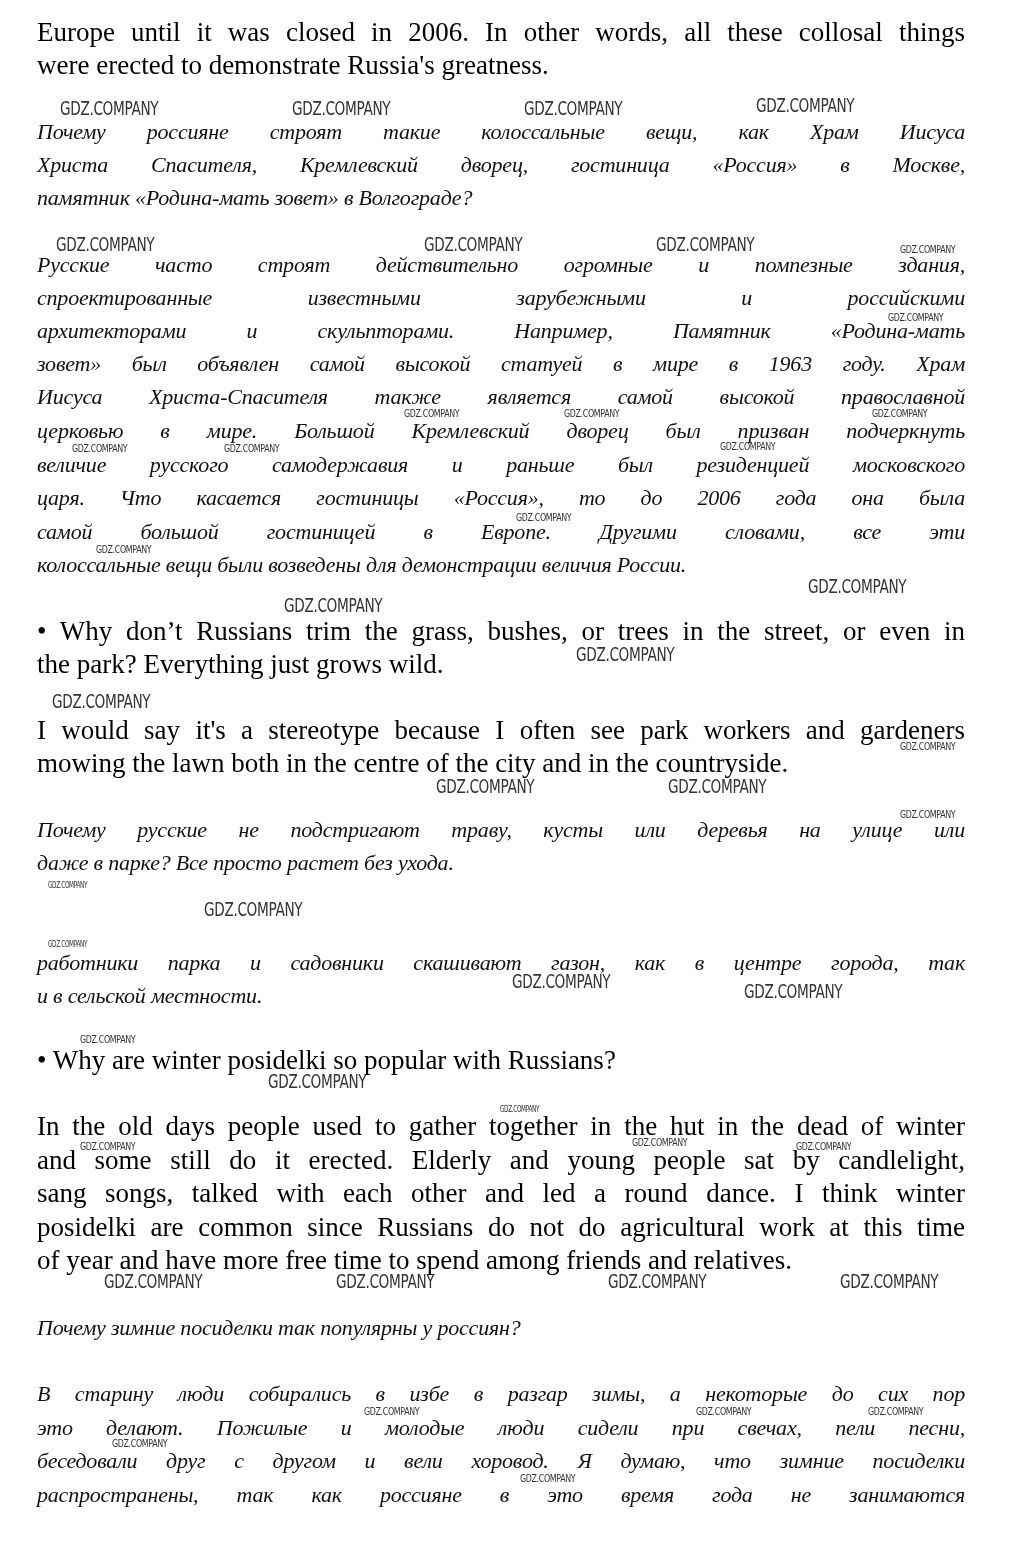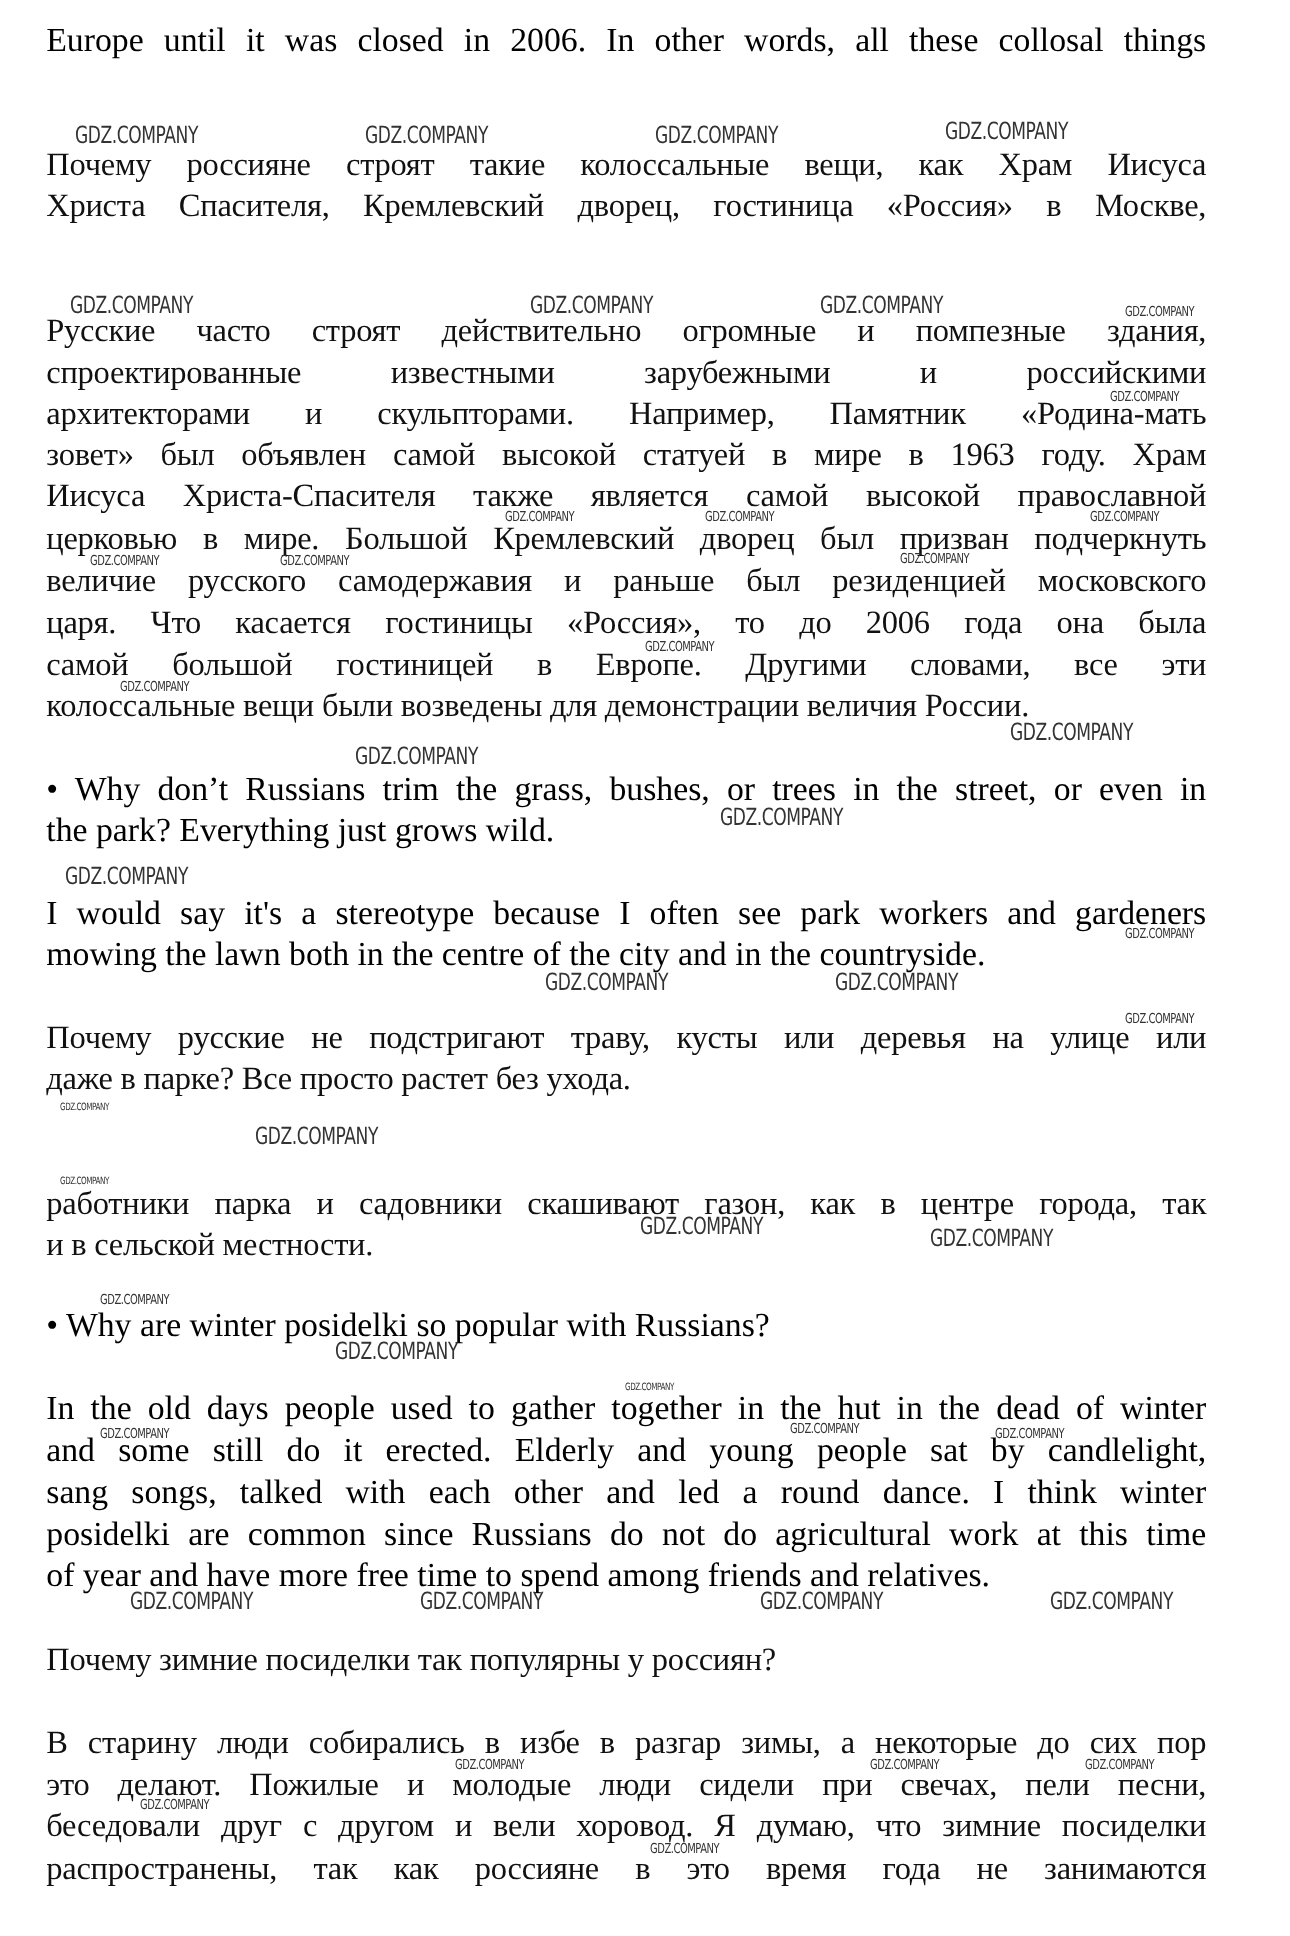--- a/index.html
+++ b/index.html
@@ -5,38 +5,40 @@
     html, body { margin: 0; padding: 0; background: #ffffff; }
     body { width: 1032px; height: 1549px; position: relative; overflow: hidden; }
     .page { position: absolute; left: 0; top: 0; width: 1032px; height: 1549px; }
     .line {
       position: absolute; left: 37px; width: 928px;
       font-family: "Liberation Serif", serif; font-size: 27px; color: #000;
       white-space: nowrap; line-height: 33px; height: 33px;
       text-align: justify; text-align-last: justify;
     }
     .line.last { text-align-last: left; }
-    .line.ru { font-size: 26px; color: #111; letter-spacing: -0.2px; }
+    .line.ru { font-style: italic; font-size: 22px; color: #111; letter-spacing: -0.2px; }
     .wm {
       position: absolute; font-family: "DejaVu Sans", sans-serif; color: #333;
       white-space: nowrap; transform-origin: left top; letter-spacing: -0.5px;
     }
     .wm.big { font-size: 19px; transform: scaleX(0.72); }
     .wm.small { font-size: 11px; transform: scaleX(0.72); }
     .wm.tiny { font-size: 8px; transform: scaleX(0.72); }
   </style>
 </head>
 <body>
 
 <div class="page">
 
   <div class="line" style="top:16px">Europe until it was closed in 2006. In other words, all these collosal things</div>
+  <div class="line last" style="top:49px">were erected to demonstrate Russia's greatness.</div>
 
   <div class="line ru" style="top:115px">Почему россияне строят такие колоссальные вещи, как Храм Иисуса</div>
   <div class="line ru" style="top:148px">Христа Спасителя, Кремлевский дворец, гостиница «Россия» в Москве,</div>
+  <div class="line ru last" style="top:181px">памятник «Родина-мать зовет» в Волгограде?</div>
 
   <div class="line ru" style="top:248px">Русские часто строят действительно огромные и помпезные здания,</div>
   <div class="line ru" style="top:281px">спроектированные известными зарубежными и российскими</div>
   <div class="line ru" style="top:314px">архитекторами и скульпторами. Например, Памятник «Родина-мать</div>
   <div class="line ru" style="top:347px">зовет» был объявлен самой высокой статуей в мире в 1963 году. Храм</div>
   <div class="line ru" style="top:380px">Иисуса Христа-Спасителя также является самой высокой православной</div>
   <div class="line ru" style="top:414px">церковью в мире. Большой Кремлевский дворец был призван подчеркнуть</div>
   <div class="line ru" style="top:448px">величие русского самодержавия и раньше был резиденцией московского</div>
   <div class="line ru" style="top:481px">царя. Что касается гостиницы «Россия», то до 2006 года она была</div>
   <div class="line ru" style="top:515px">самой большой гостиницей в Европе. Другими словами, все эти</div>

